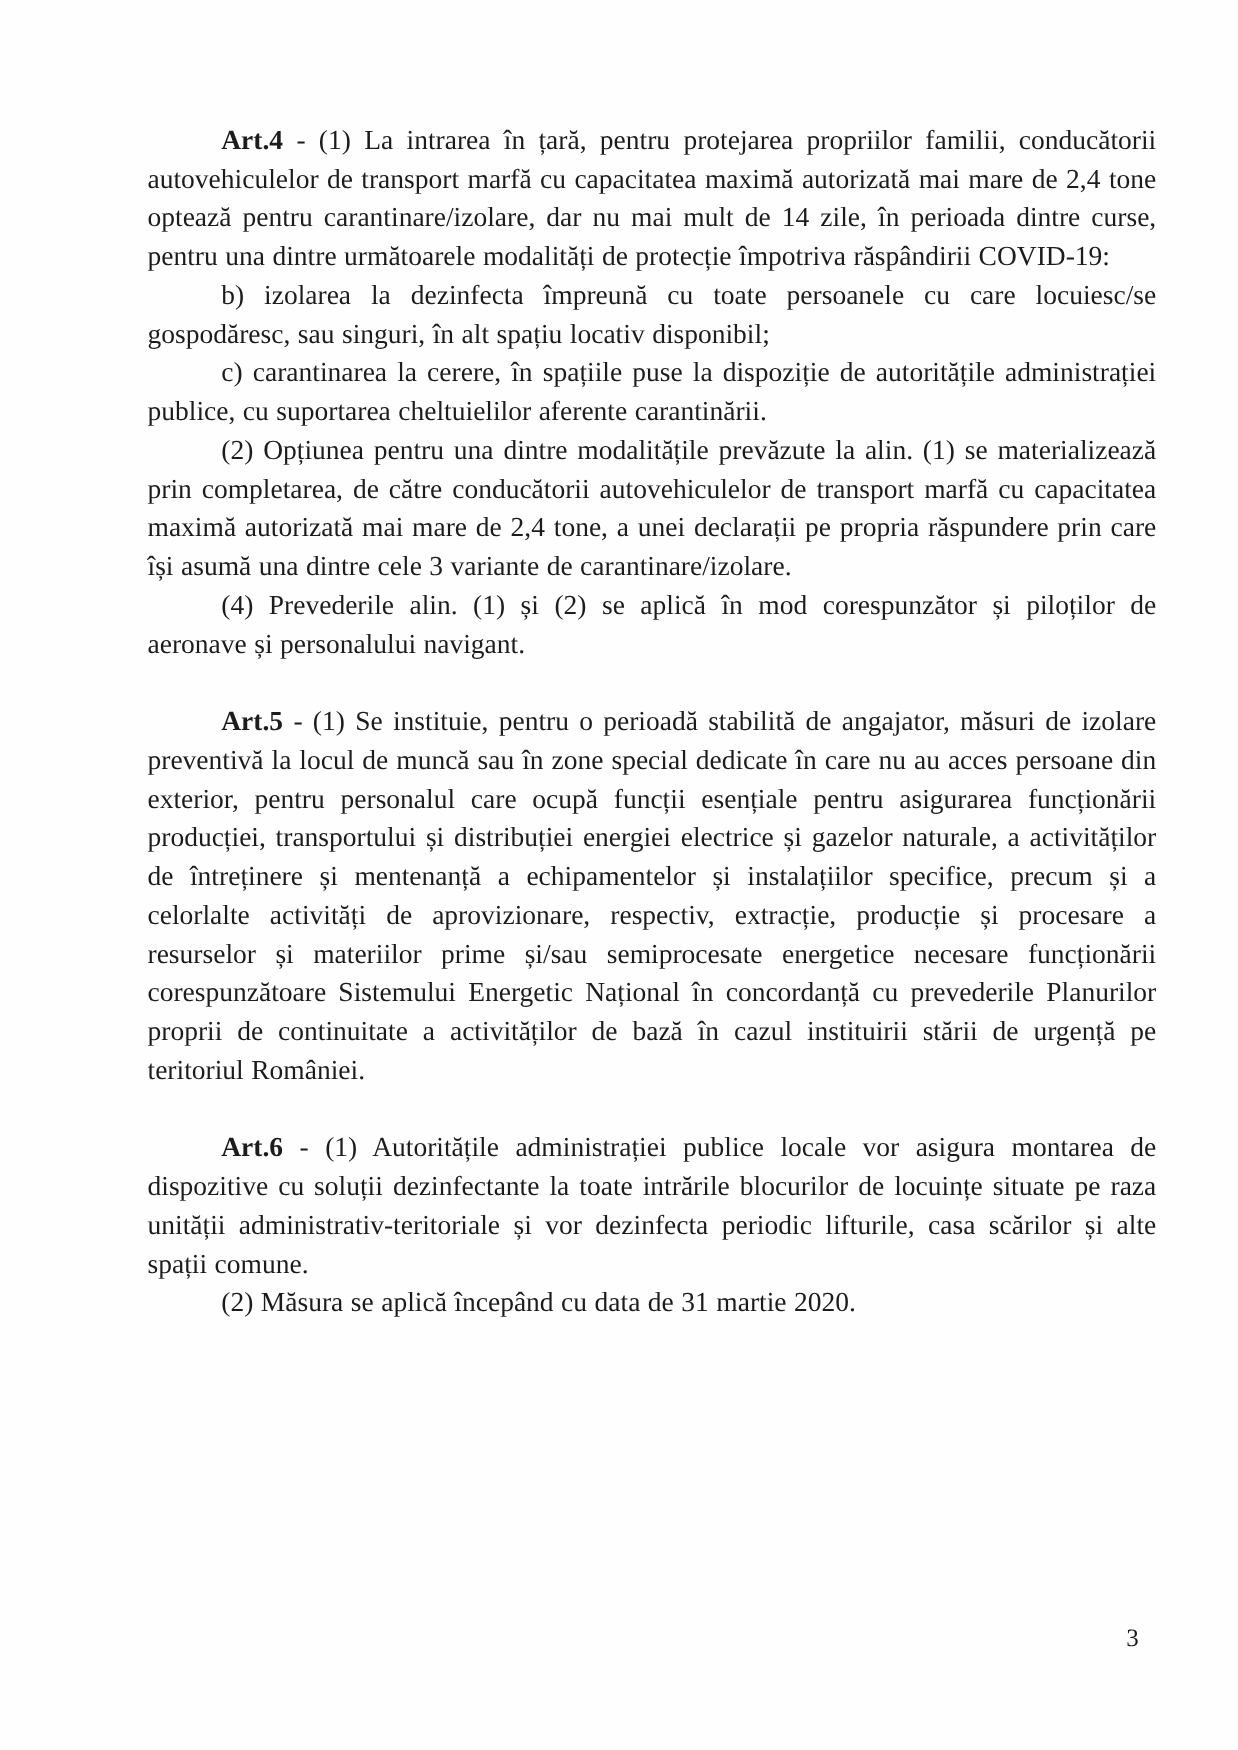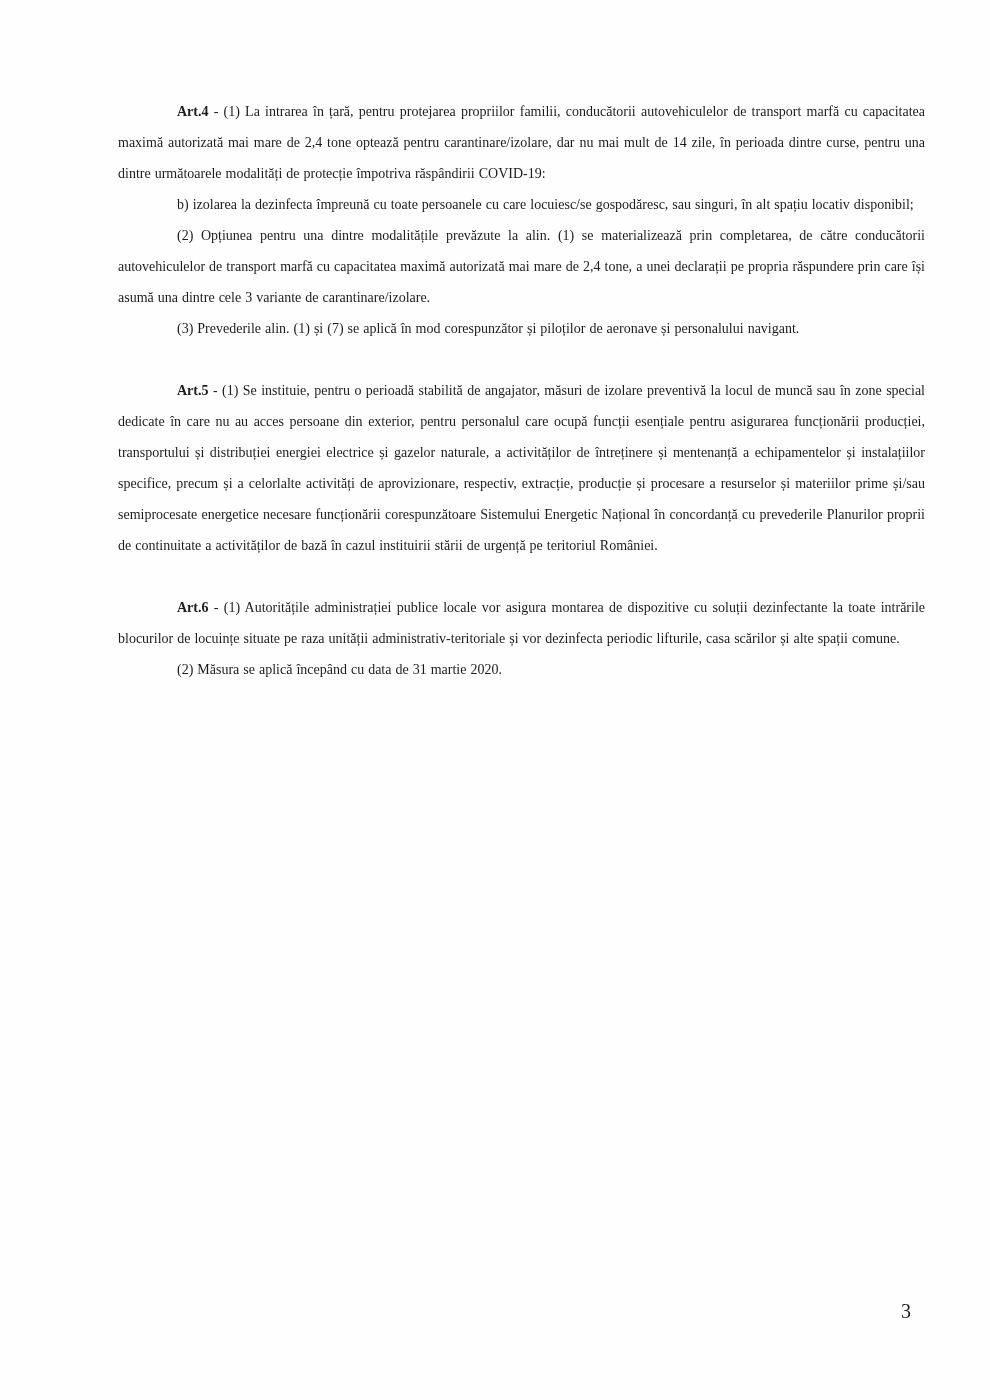--- a/index.html
+++ b/index.html
@@ -21,21 +21,21 @@
     background: #fefefe;
   }
   .content {
     position: absolute;
     left: 118px;
     top: 96px;
     width: 807px;
   }
   .para {
     margin: 0;
-    font-size: 14px;
+    font-size: 22px;
     line-height: 31px;
     text-align: justify;
     text-indent: 59px;
     word-spacing: 0.5px;
   }
   .para b {
     font-weight: bold;
   }
   .sect-gap {
     margin-top: 31px;
@@ -55,24 +55,25 @@
 <body>
 
 <main class="page">
   <section class="content">
 
     <p class="para"><b>Art.4</b><span> - (1) La intrarea în țară, pentru protejarea propriilor familii, conducătorii autovehiculelor de transport marfă cu capacitatea maximă autorizată mai mare de 2,4 tone optează pentru carantinare/izolare, dar nu mai mult de 14 zile, în perioada dintre curse, pentru una dintre următoarele modalități de protecție împotriva răspândirii COVID-19:</span></p>
 
 
     <p class="para"><span>b) izolarea la dezinfecta împreună cu toate persoanele cu care locuiesc/se gospodăresc, sau singuri, în alt spațiu locativ disponibil;</span></p>
 
+    <p class="para"><span>c) carantinarea la cerere, în spațiile puse la dispoziție de autoritățile administrației publice, cu suportarea cheltuielilor aferente carantinării.</span></p>
 
     <p class="para"><span>(2) Opțiunea pentru una dintre modalitățile prevăzute la alin. (1) se materializează prin completarea, de către conducătorii autovehiculelor de transport marfă cu capacitatea maximă autorizată mai mare de 2,4 tone, a unei declarații pe propria răspundere prin care își asumă una dintre cele 3 variante de carantinare/izolare.</span></p>
 
-    <p class="para"><span>(3) Prevederile alin. (1) și (7) se aplică în mod corespunzător și piloților de aeronave și personalului navigant.</span></p>
+    <p class="para"><span>(4) Prevederile alin. (1) și (2) se aplică în mod corespunzător și piloților de aeronave și personalului navigant.</span></p>
 
 
     <p class="para sect-gap"><b>Art.5</b><span> - (1) Se instituie, pentru o perioadă stabilită de angajator, măsuri de izolare preventivă la locul de muncă sau în zone special dedicate în care nu au acces persoane din exterior, pentru personalul care ocupă funcții esențiale pentru asigurarea funcționării producției, transportului și distribuției energiei electrice și gazelor naturale, a activităților de întreținere și mentenanță a echipamentelor și instalațiilor specifice, precum și a celorlalte activități de aprovizionare, respectiv, extracție, producție și procesare a resurselor și materiilor prime și/sau semiprocesate energetice necesare funcționării corespunzătoare Sistemului Energetic Național în concordanță cu prevederile Planurilor proprii de continuitate a activităților de bază în cazul instituirii stării de urgență pe teritoriul României.</span></p>
 
 
 
     <p class="para sect-gap"><b>Art.6</b><span> - (1) Autoritățile administrației publice locale vor asigura montarea de dispozitive cu soluții dezinfectante la toate intrările blocurilor de locuințe situate pe raza unității administrativ-teritoriale și vor dezinfecta periodic lifturile, casa scărilor și alte spații comune.</span></p>
 
     <p class="para"><span>(2) Măsura se aplică începând cu data de 31 martie 2020.</span></p>
 

